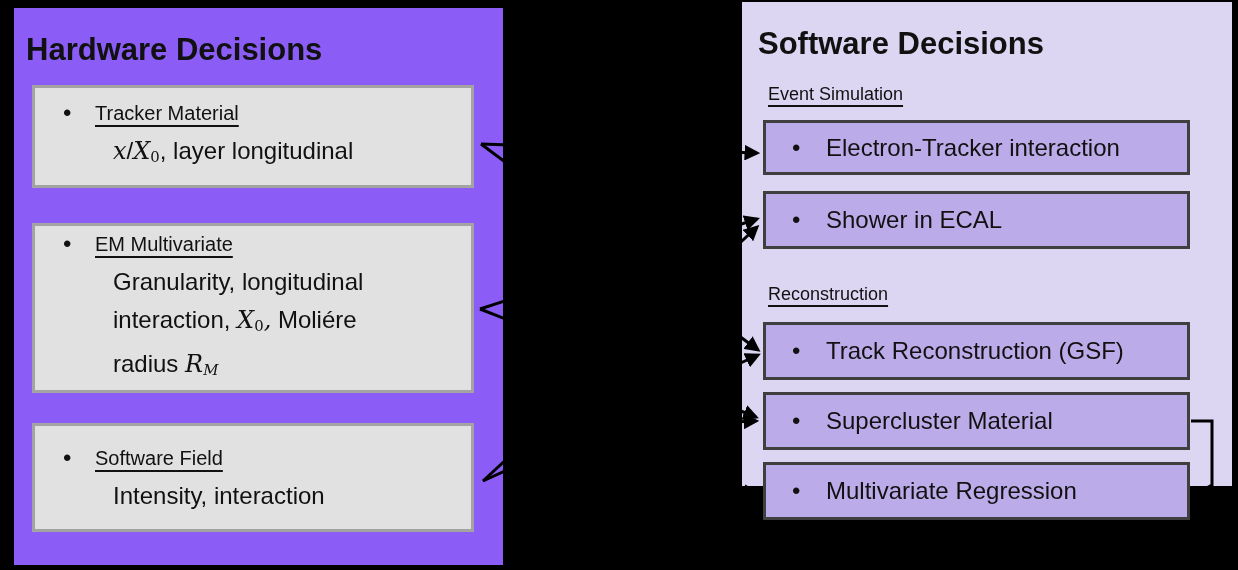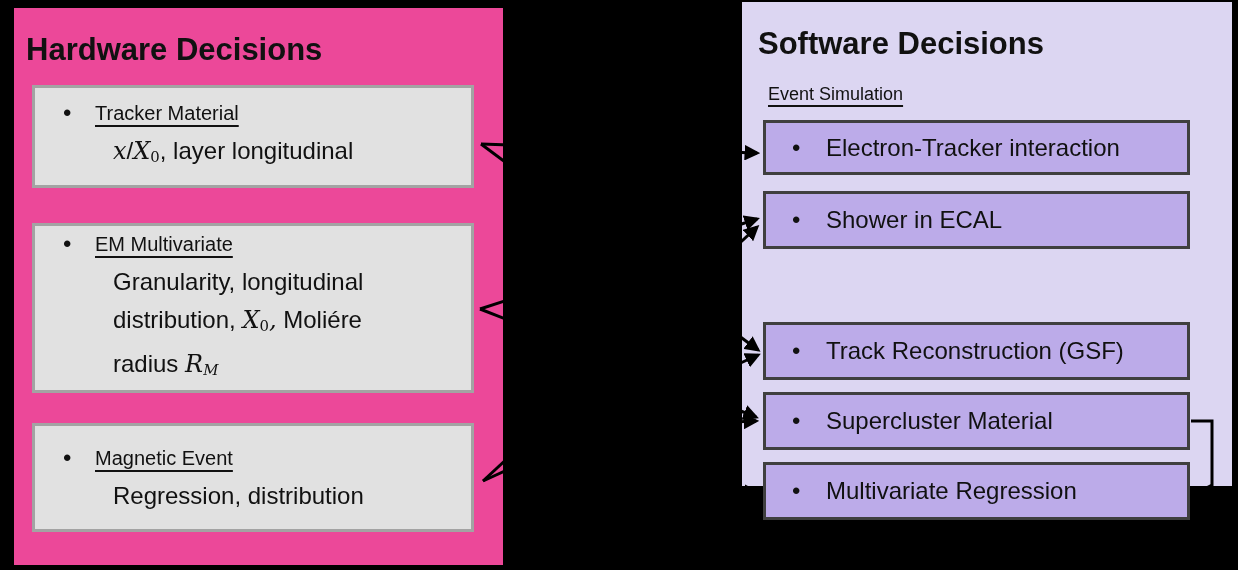--- a/index.html
+++ b/index.html
@@ -2,21 +2,21 @@
 <html><head>
 <meta charset="utf-8">
 <style>
   html,body{margin:0;padding:0;background:#000;}
   #canvas{
     position:relative;width:1238px;height:570px;background:#000;overflow:hidden;
     font-family:"Liberation Sans",sans-serif;color:#111;
   }
   
   .panel{position:absolute;}
-  #hw-panel{left:14px;top:8px;width:489px;height:557px;background:#ec4899;}
+  #hw-panel{left:14px;top:8px;width:489px;height:557px;background:#8b5cf6;}
   #sw-panel{left:742px;top:2px;width:490px;height:484px;background:#dcd6f2;}
   .panel-title{
     position:absolute;font-size:31px;font-weight:bold;line-height:36px;white-space:nowrap;
   }
   #hw-panel .panel-title{left:12px;top:24px;}
   #sw-panel .panel-title{left:16px;top:24px;}
   
   .lbox{
     position:absolute;left:18px;width:442px;box-sizing:border-box;
     background:#e1e1e1;border:3px solid #a3a3a3;
@@ -76,51 +76,52 @@
           <div class="lbox-body"><span class="mi">x</span><span>/</span><span class="mi">X</span><span class="msub">0</span><span>, layer longitudinal</span></div>
         </div>
       </div>
     </div>
 
     <div class="lbox" id="lbox-ecal">
       <div class="lbox-row">
         <span class="bullet">•</span>
         <div>
           <div class="lbox-title">EM Multivariate</div>
-          <div class="lbox-body"><span>Granularity, longitudinal</span><br><span>distribution, </span><span class="mi">X</span><span class="msub">0</span><span class="mi">,</span><span> Moliére</span><br><span>radius </span><span class="mi">R</span><span class="msubi">M</span></div>
+          <div class="lbox-body"><span>Granularity, longitudinal</span><br><span>interaction, </span><span class="mi">X</span><span class="msub">0</span><span class="mi">,</span><span> Moliére</span><br><span>radius </span><span class="mi">R</span><span class="msubi">M</span></div>
         </div>
       </div>
     </div>
 
     <div class="lbox" id="lbox-magnet">
       <div class="lbox-row">
         <span class="bullet">•</span>
         <div>
-          <div class="lbox-title">Magnetic Event</div>
-          <div class="lbox-body"><span>Regression, distribution</span></div>
+          <div class="lbox-title">Software Field</div>
+          <div class="lbox-body"><span>Intensity, interaction</span></div>
         </div>
       </div>
     </div>
   </div>
 
   <div class="panel" id="sw-panel">
     <div class="panel-title">Software Decisions</div>
 
     <div class="subheading" id="subhead-sim">Event Simulation</div>
 
     <div class="rbox" id="rbox-et">
       <span class="bullet">•</span>
       <span class="rbox-label">Electron-Tracker interaction</span>
     </div>
 
     <div class="rbox" id="rbox-ecal">
       <span class="bullet">•</span>
       <span class="rbox-label">Shower in ECAL</span>
     </div>
 
+    <div class="subheading" id="subhead-reco">Reconstruction</div>
 
     <div class="rbox" id="rbox-track">
       <span class="bullet">•</span>
       <span class="rbox-label">Track Reconstruction (GSF)</span>
     </div>
 
     <div class="rbox" id="rbox-sc">
       <span class="bullet">•</span>
       <span class="rbox-label">Supercluster Material</span>
     </div>

